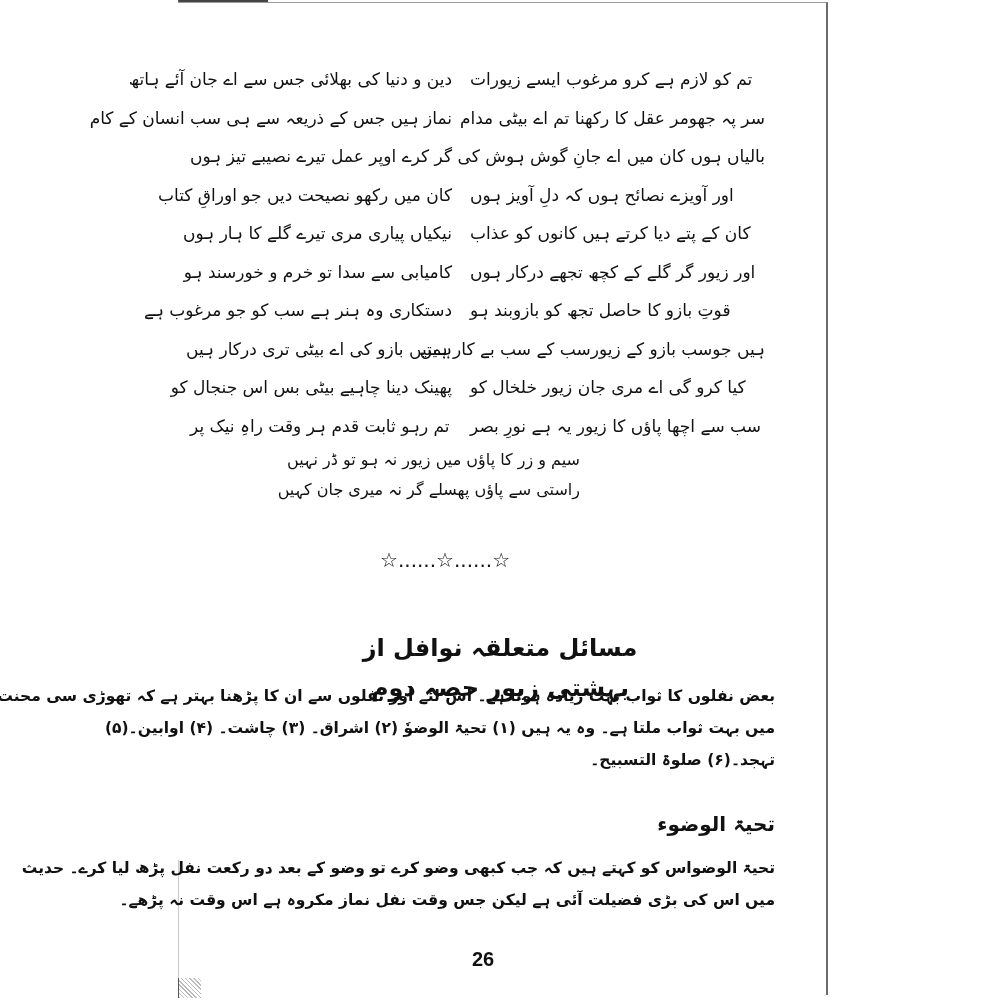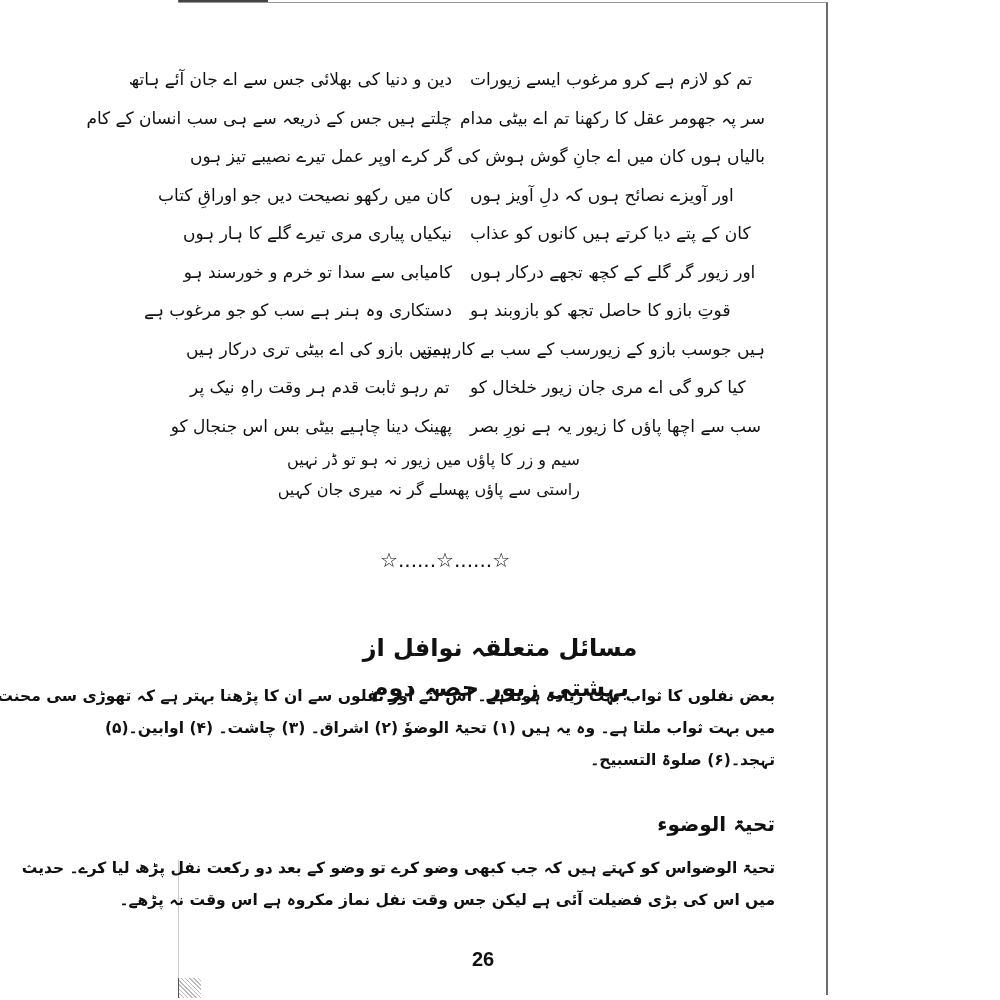--- a/index.html
+++ b/index.html
@@ -143,29 +143,29 @@
   <span class="poem-line">کان کے پتے دیا کرتے ہیں کانوں کو عذاب</span>
   <span class="poem-line">اور زیور گر گلے کے کچھ تجھے درکار ہوں</span>
   <span class="poem-line">قوتِ بازو کا حاصل تجھ کو بازوبند ہو</span>
   <span class="poem-line">ہیں جوسب بازو کے زیورسب کے سب بے کار ہیں</span>
   <span class="poem-line">کیا کرو گی اے مری جان زیور خلخال کو</span>
   <span class="poem-line">سب سے اچھا پاؤں کا زیور یہ ہے نورِ بصر</span>
 </div>
 
 <div class="poem-col left urdu">
   <span class="poem-line">دین و دنیا کی بھلائی جس سے اے جان آئے ہاتھ</span>
-  <span class="poem-line">چلتے ہیں جس کے ذریعہ سے ہی سب انسان کے کام</span>
+  <span class="poem-line">نماز ہیں جس کے ذریعہ سے ہی سب انسان کے کام</span>
   <span class="poem-line">گر کرے اوپر عمل تیرے نصیبے تیز ہوں</span>
   <span class="poem-line">کان میں رکھو نصیحت دیں جو اوراقِ کتاب</span>
   <span class="poem-line">نیکیاں پیاری مری تیرے گلے کا ہار ہوں</span>
   <span class="poem-line">کامیابی سے سدا تو خرم و خورسند ہو</span>
   <span class="poem-line">دستکاری وہ ہنر ہے سب کو جو مرغوب ہے</span>
   <span class="poem-line">ہمتیں بازو کی اے بیٹی تری درکار ہیں</span>
+  <span class="poem-line">پھینک دینا چاہیے بیٹی بس اس جنجال کو</span>
   <span class="poem-line">تم رہو ثابت قدم ہر وقت راہِ نیک پر</span>
-  <span class="poem-line">پھینک دینا چاہیے بیٹی بس اس جنجال کو</span>
 </div>
 
 <div class="closing urdu">
   <span class="poem-line">سیم و زر کا پاؤں میں زیور نہ ہو تو ڈر نہیں</span>
   <span class="poem-line">راستی سے پاؤں پھسلے گر نہ میری جان کہیں</span>
 </div>
 
 <div class="divider">☆......☆......☆</div>
 
 <div class="section-title urdu">مسائل متعلقہ نوافل از بہشتی زیور حصہ دوم</div>

